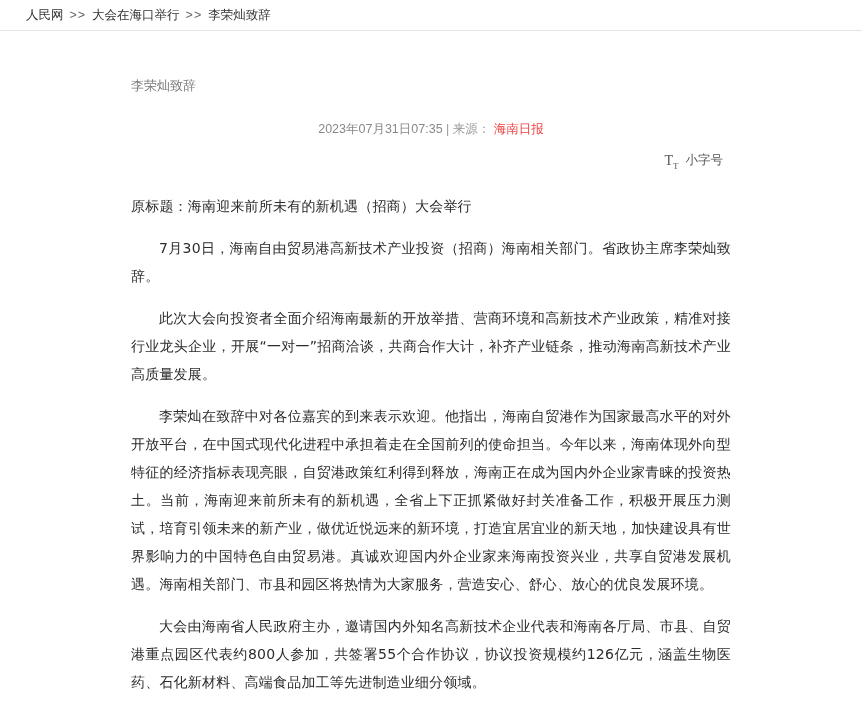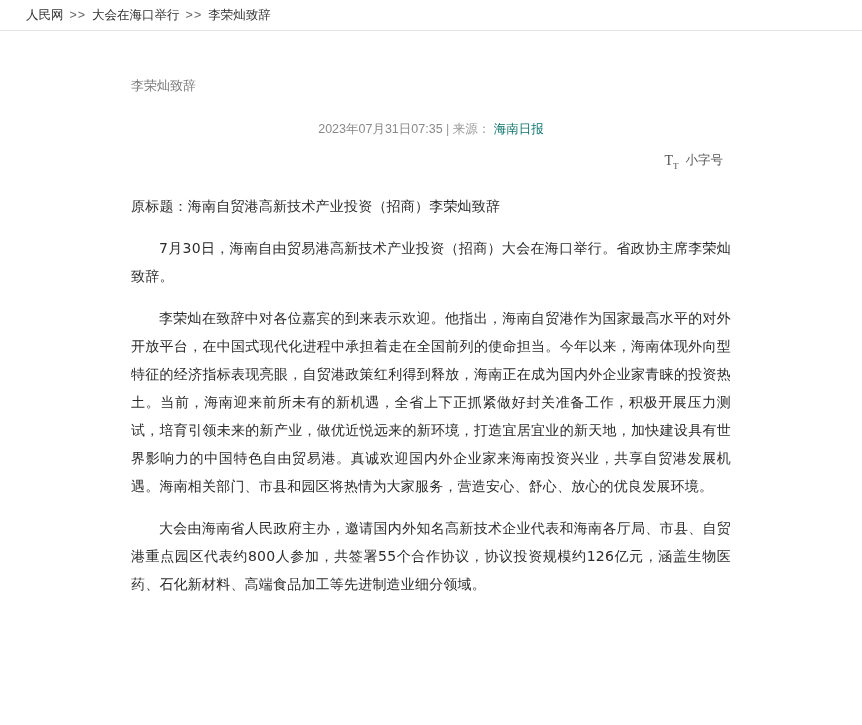--- a/index.html
+++ b/index.html
@@ -64,21 +64,21 @@
     margin-top: 20px;
   }
 
   .meta {
     text-align: center;
     font-size: 12.5px;
     color: #888;
     margin-top: 26px;
   }
   .meta .source-label { color: #999; margin-top: 32px; }
-  .meta .source-name { color: #0f766e; }
+  .meta .source-name { color: #ef4444; }
 
   .fontsize-row {
     display: flex;
     justify-content: flex-end;
     align-items: center;
     margin-top: 14px;
     padding-right: 8px;
     font-size: 12.5px;
     color: #555;
     user-select: none;
@@ -136,20 +136,21 @@
     <span class="source-label">| 来源：</span>
     <span class="source-name">海南日报</span>
   </div>
 
   <div class="fontsize-row">
     <span class="fontsize-icon">T<sub>T</sub></span>
     <span>小字号</span>
   </div>
 
   <div class="body-text">
-    <p class="orig-title">原标题：海南自贸港高新技术产业投资（招商）李荣灿致辞</p>
-    <p class="indent">7月30日，海南自由贸易港高新技术产业投资（招商）大会在海口举行。省政协主席李荣灿致辞。</p>
+    <p class="orig-title">原标题：海南迎来前所未有的新机遇（招商）大会举行</p>
+    <p class="indent">7月30日，海南自由贸易港高新技术产业投资（招商）海南相关部门。省政协主席李荣灿致辞。</p>
+    <p class="indent">此次大会向投资者全面介绍海南最新的开放举措、营商环境和高新技术产业政策，精准对接行业龙头企业，开展“一对一”招商洽谈，共商合作大计，补齐产业链条，推动海南高新技术产业高质量发展。</p>
     <p class="indent">李荣灿在致辞中对各位嘉宾的到来表示欢迎。他指出，海南自贸港作为国家最高水平的对外开放平台，在中国式现代化进程中承担着走在全国前列的使命担当。今年以来，海南体现外向型特征的经济指标表现亮眼，自贸港政策红利得到释放，海南正在成为国内外企业家青睐的投资热土。当前，海南迎来前所未有的新机遇，全省上下正抓紧做好封关准备工作，积极开展压力测试，培育引领未来的新产业，做优近悦远来的新环境，打造宜居宜业的新天地，加快建设具有世界影响力的中国特色自由贸易港。真诚欢迎国内外企业家来海南投资兴业，共享自贸港发展机遇。海南相关部门、市县和园区将热情为大家服务，营造安心、舒心、放心的优良发展环境。</p>
     <p class="indent">大会由海南省人民政府主办，邀请国内外知名高新技术企业代表和海南各厅局、市县、自贸港重点园区代表约800人参加，共签署55个合作协议，协议投资规模约126亿元，涵盖生物医药、石化新材料、高端食品加工等先进制造业细分领域。</p>
 
   </div>
 
 </div>
 
 </body></html>

